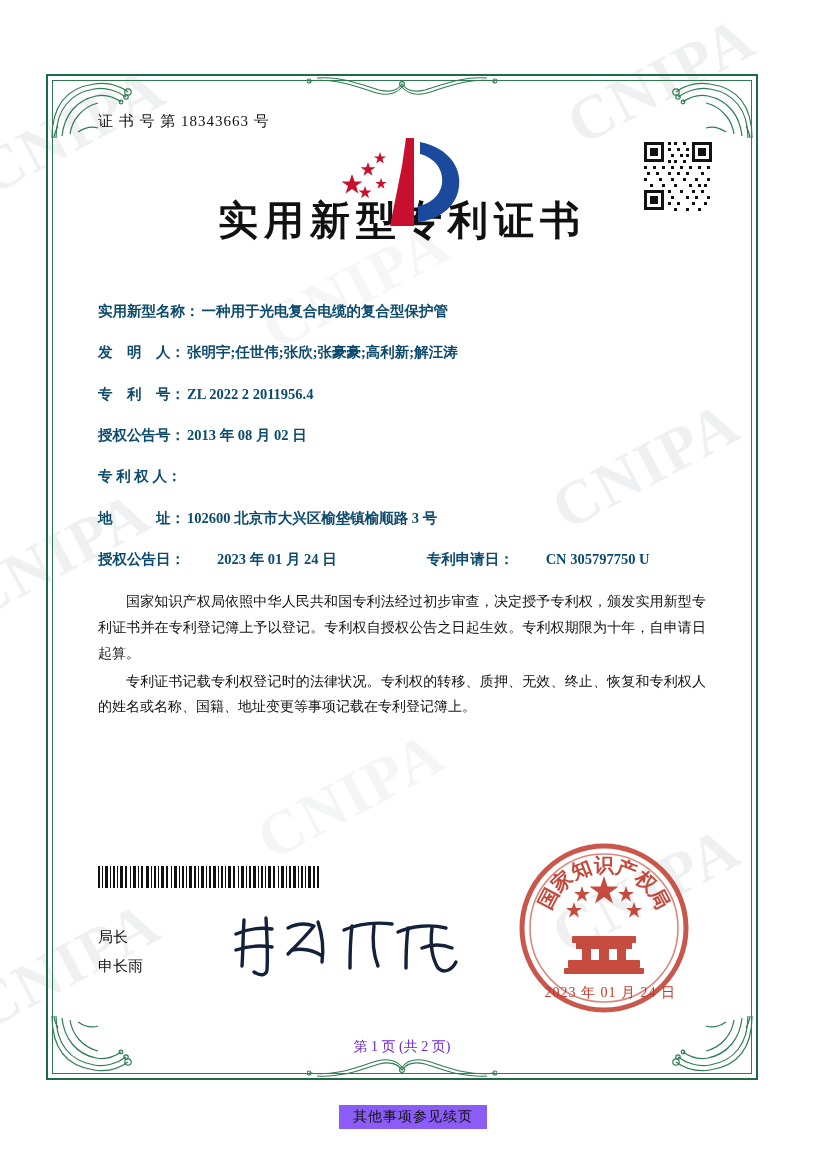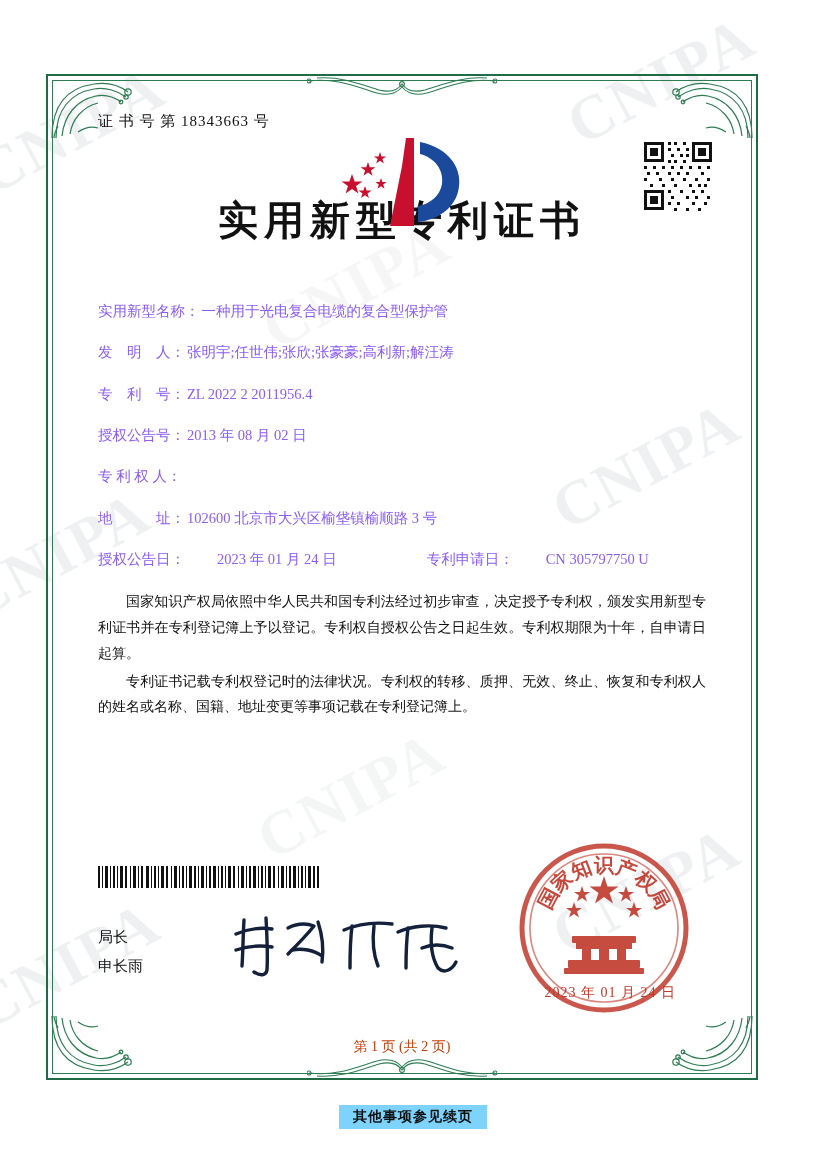--- a/index.html
+++ b/index.html
@@ -123,21 +123,22 @@
     font-weight: 700;
     letter-spacing: 6px;
     color: #111;
     margin-top: 62px;
     font-family: "DejaVu Serif", serif;
   }
 
   .fields {
     margin: 54px 22px 0 22px;
     font-size: 14.5px;
-    color: #8b5cf6;
+    color: #0c4a6e;
+    font-weight: bold;
   }
   .field-row {
     display: flex;
     align-items: baseline;
     margin-bottom: 22.5px;
     line-height: 1.3;
   }
   .field-label {
     white-space: nowrap;
     flex: 0 0 auto;
@@ -207,39 +208,38 @@
     font-family: "Liberation Serif", serif;
   }
 
   .page-no {
     position: absolute;
     left: 0;
     right: 0;
     bottom: 4px;
     text-align: center;
     font-size: 14px;
-    color: #c2410c;
+    color: #6d28d9;
   }
 
   .footnote {
     position: absolute;
     left: 0;
     right: 0;
     top: 1105px;
     text-align: center;
     font-size: 14px;
     color: #111;
     letter-spacing: 1px;
     z-index: 2;
   }
   .footnote span {
     display: inline-block;
     padding: 3px 14px;
-    background: #7dd3fc;
-    font-weight: bold;
+    background: #8b5cf6;
   }
 </style>
 </head>
 <body>
 
 <div class="watermark-layer">
   <div class="wm w1">CNIPA</div>
   <div class="wm w2">CNIPA</div>
   <div class="wm w3">CNIPA</div>
   <div class="wm w4">CNIPA</div>

